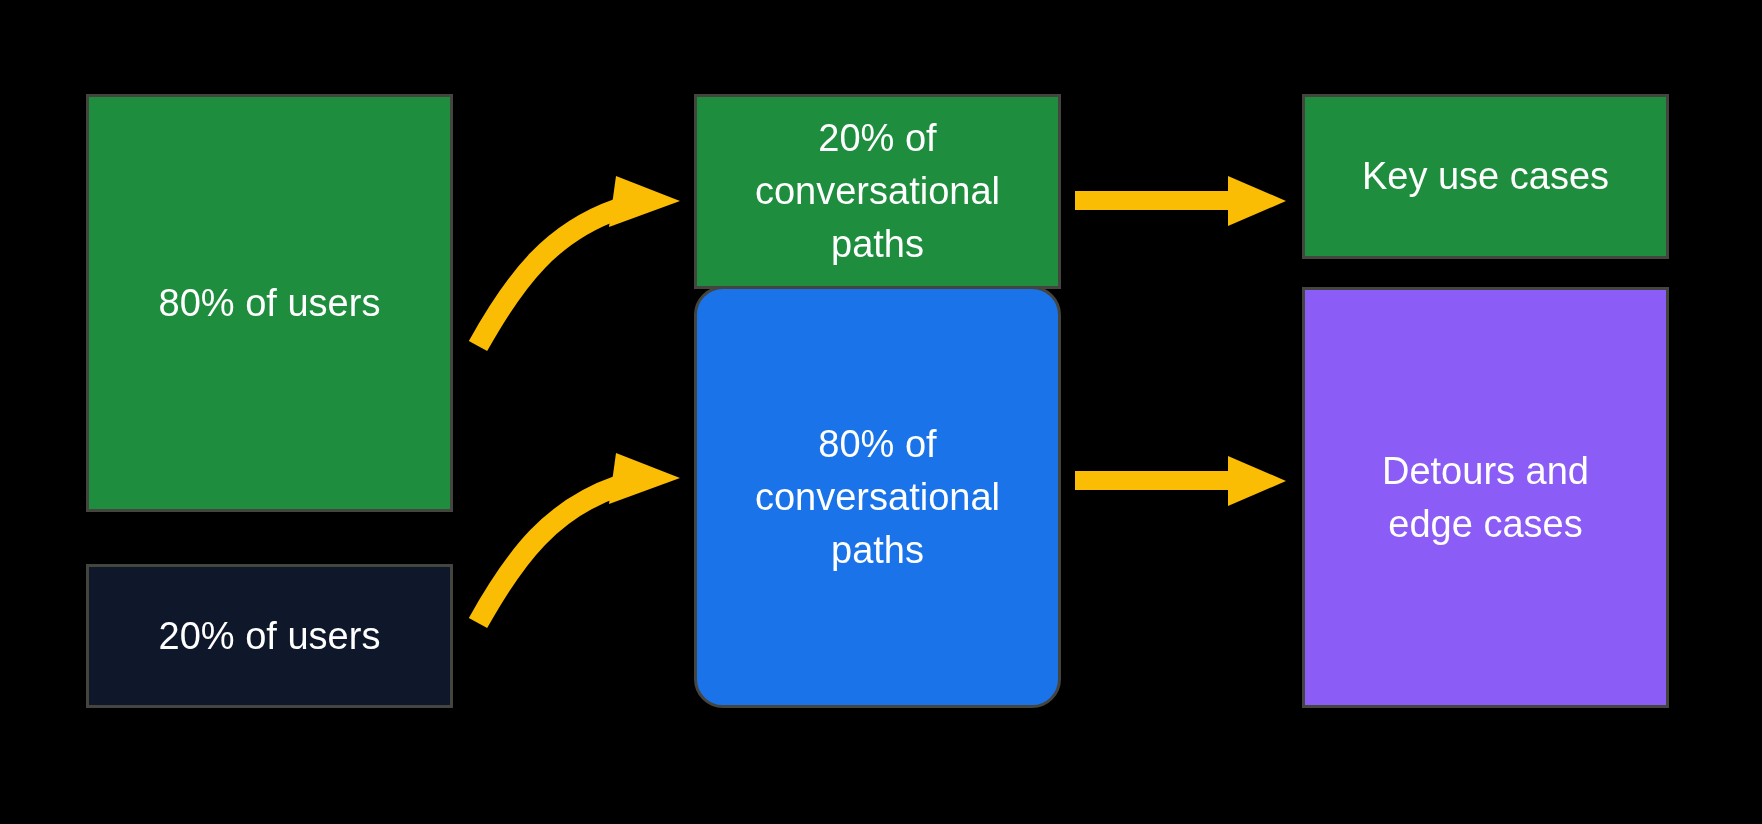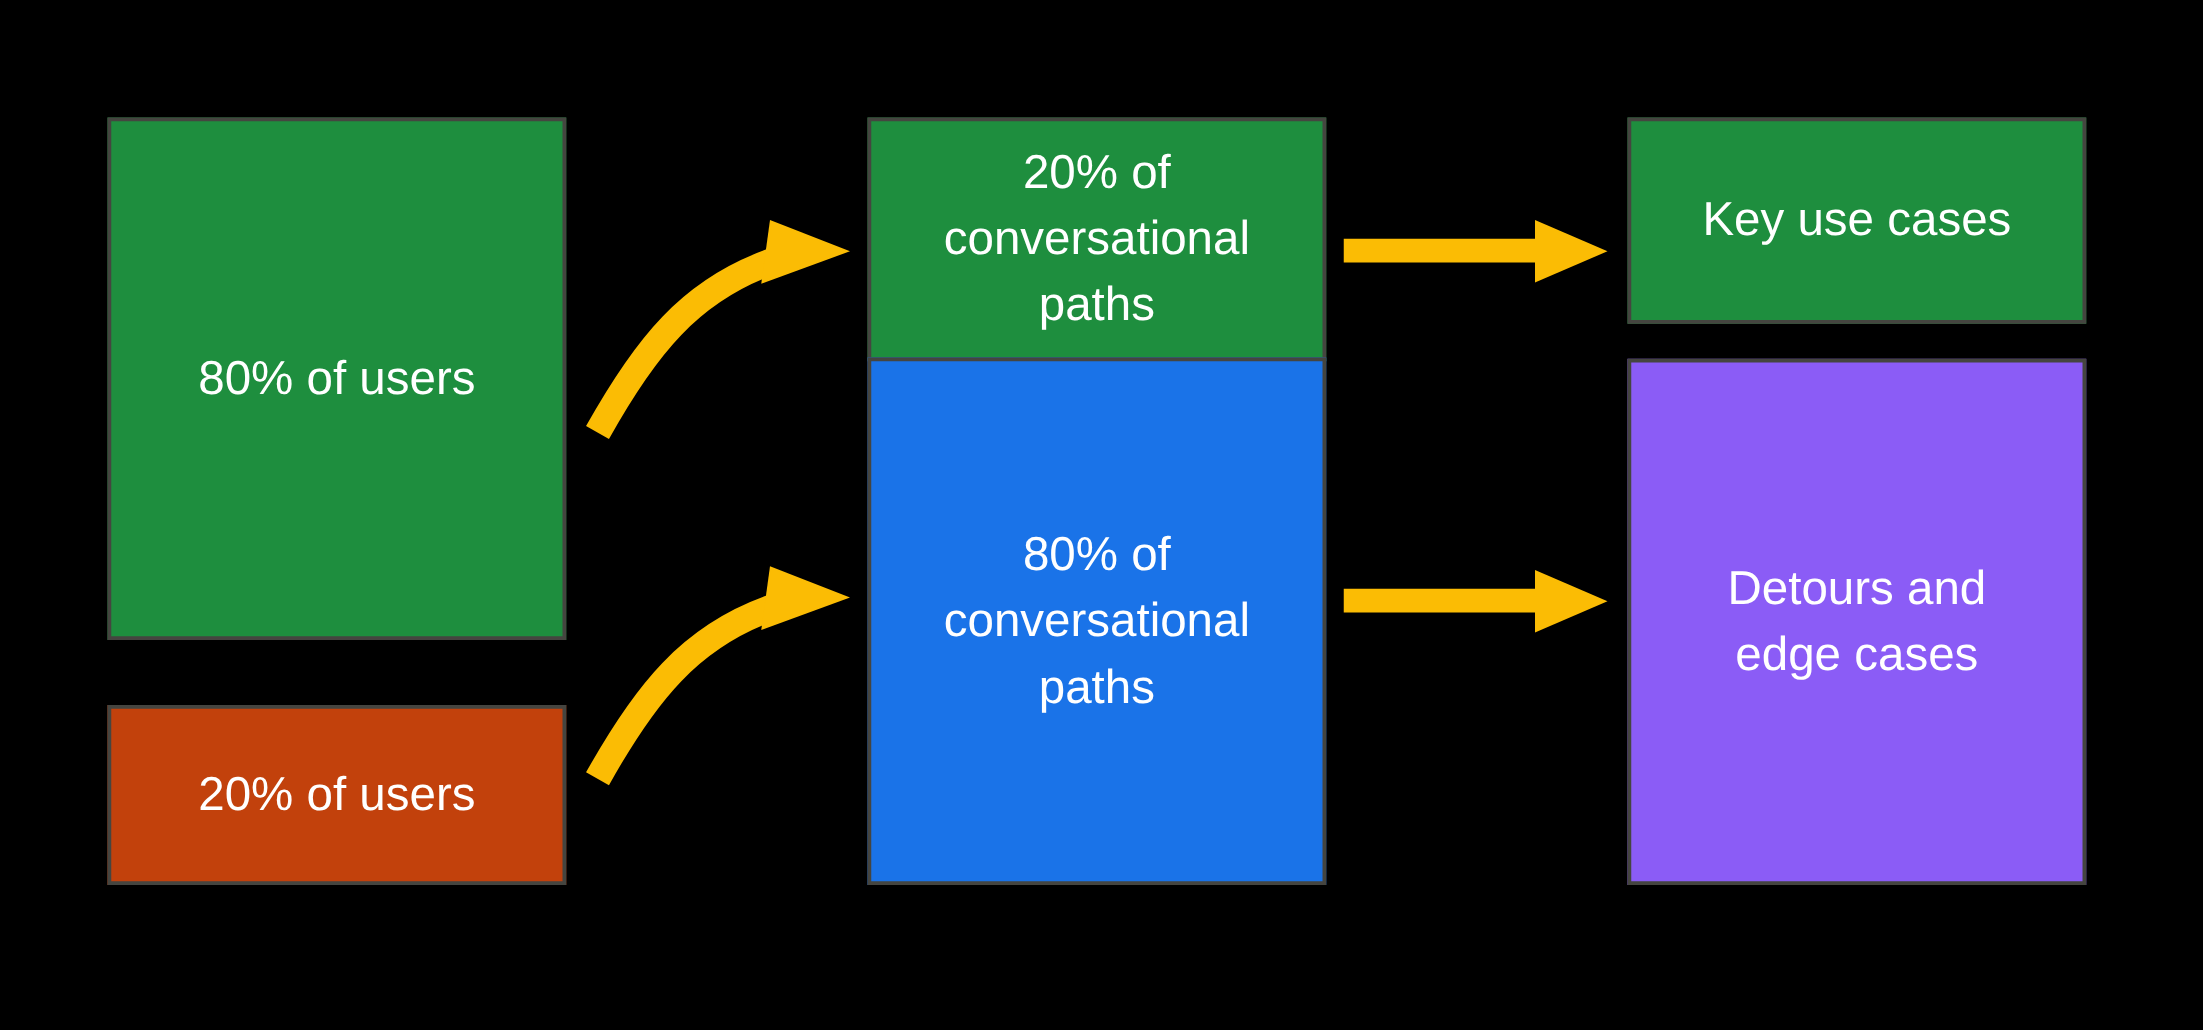--- a/index.html
+++ b/index.html
@@ -29,21 +29,21 @@
     line-height: 53px;
     font-weight: 400;
     text-align: center;
     white-space: pre-line;
   }
   
   .c1g { left: 86px;   top: 94px;  width: 367px; height: 418px; }
   .c1b { left: 86px;   top: 564px; width: 367px; height: 144px; }
   
   .c2g { left: 694px;  top: 94px;  width: 367px; height: 195px; }
-  .c2b { left: 694px;  top: 286px; width: 367px; height: 422px; }
+  .c2b { left: 694px;  top: 286px; width: 367px; height: 422px; border-radius: 29px; }
   
   .c3g { left: 1302px; top: 94px;  width: 367px; height: 165px; }
   .c3b { left: 1302px; top: 287px; width: 367px; height: 421px; }
 
   .arrows-layer {
     position: absolute;
     left: 0;
     top: 0;
     width: 1762px;
     height: 824px;
@@ -51,21 +51,21 @@
   }
 </style>
 </head>
 <body>
 
 <div class="canvas" style="background-color: rgb(0, 0, 0);">
 
   <div class="seg c1g" style="background-color: rgb(30, 142, 62); border-color: rgb(69, 69, 64);">
     <span class="lbl" style="color: rgb(255, 255, 255);">80% of users</span>
   </div>
-  <div class="seg c1b" style="background-color: #c2410c; border-color: rgb(69, 69, 64);">
+  <div class="seg c1b" style="background-color: #0f172a; border-color: rgb(69, 69, 64);">
     <span class="lbl" style="color: rgb(255, 255, 255);">20% of users</span>
   </div>
 
   <div class="seg c2g" style="background-color: rgb(30, 142, 62); border-color: rgb(69, 69, 64);">
     <span class="lbl" style="color: rgb(255, 255, 255);">20% of
 conversational
 paths</span>
   </div>
   <div class="seg c2b" style="background-color: rgb(26, 115, 232); border-color: rgb(69, 69, 64);">
     <span class="lbl" style="color: rgb(255, 255, 255);">80% of

